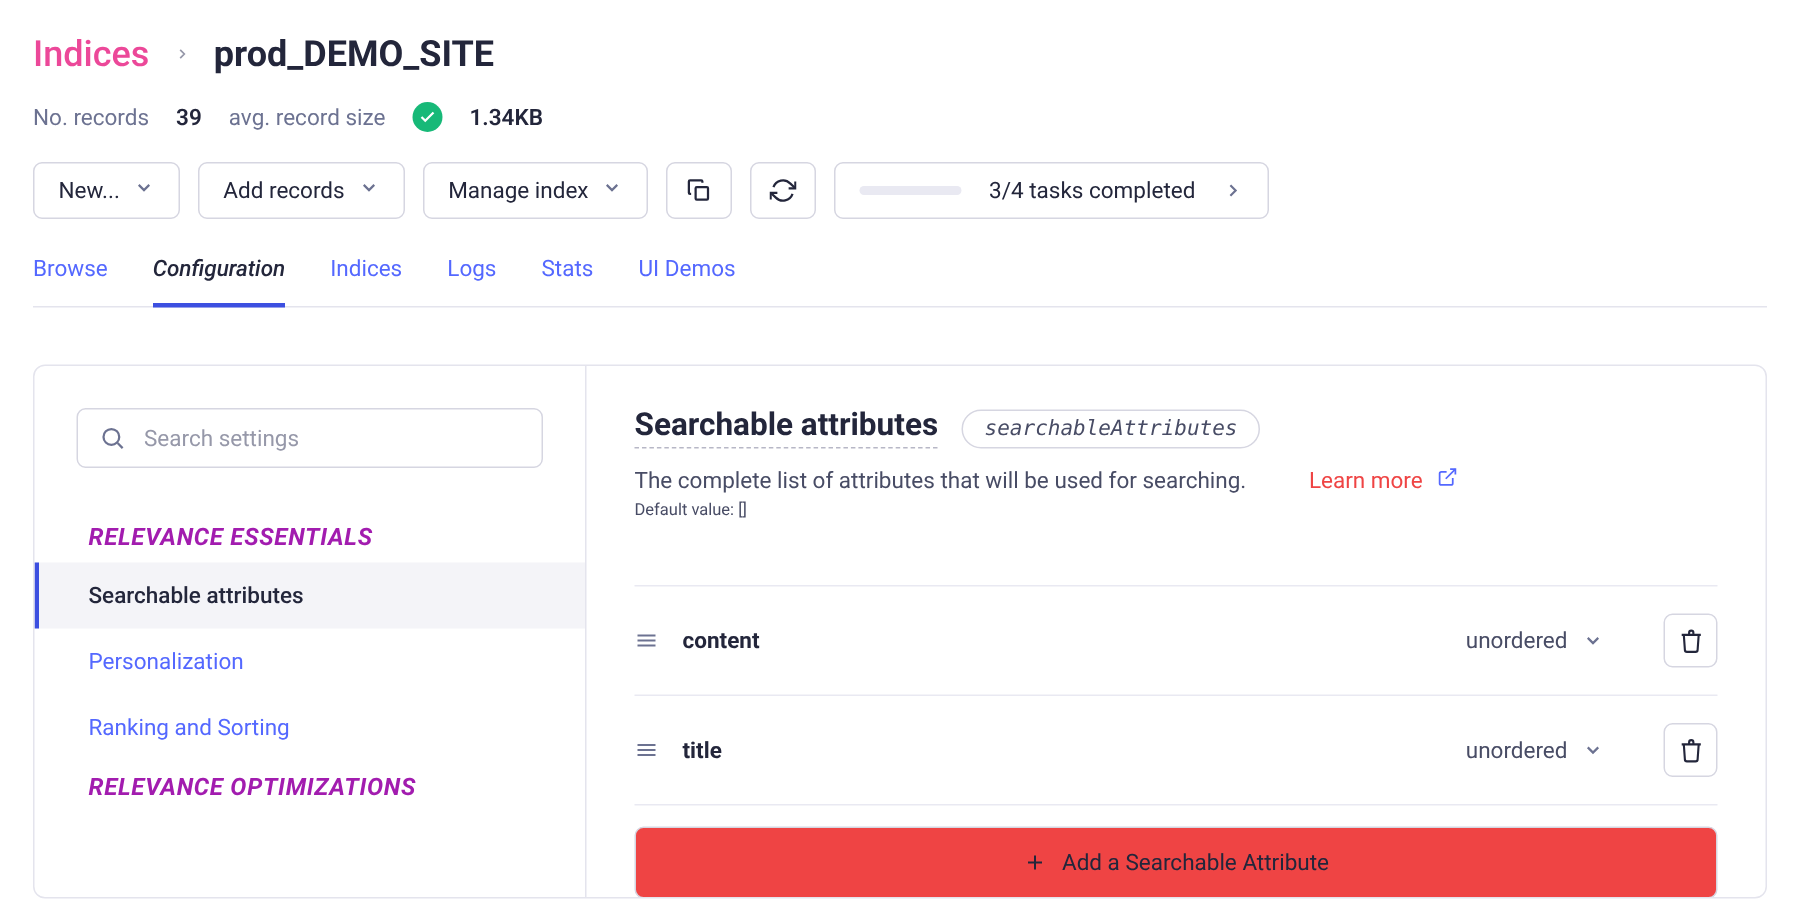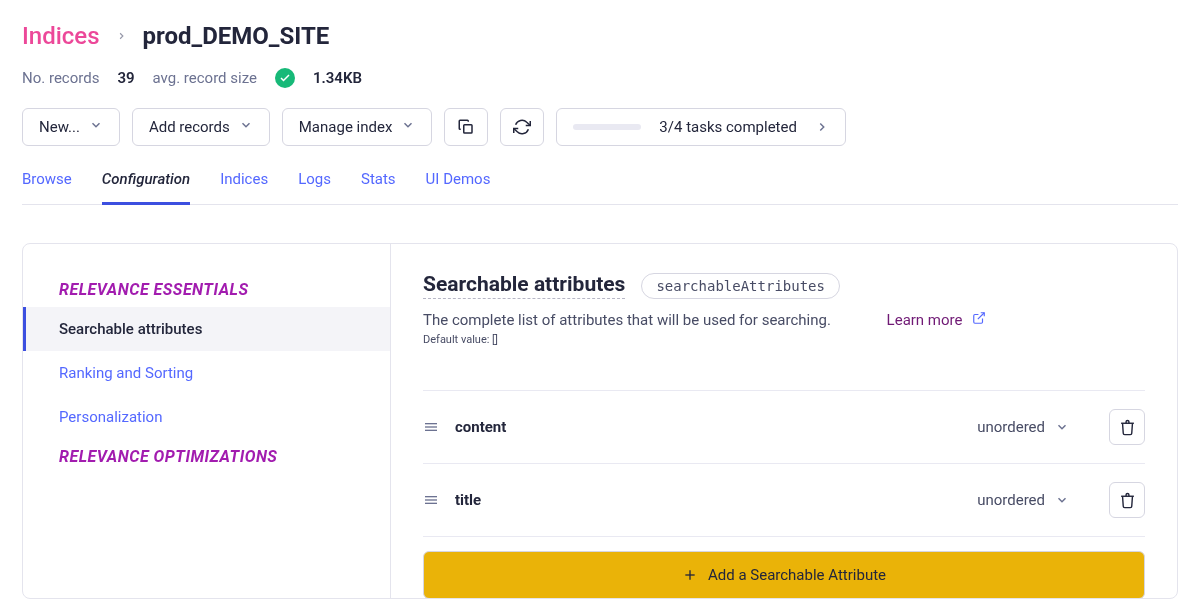--- a/index.html
+++ b/index.html
@@ -49,39 +49,39 @@
     display: flex; align-items: center; padding: 10px 14px; gap: 12px;
   }
   .search-box input { border: none; outline: none; font-size: 15px; flex: 1; color: #23263b; font-family: inherit; }
   .search-box input::placeholder { color: #9698a9; }
   .section-lbl { padding: 8px 36px; font-size: 16px; font-weight: 700; color: #a21caf; letter-spacing: 0.5px; font-style: italic; }
   .side-item { padding: 13px 36px; font-size: 15px; color: #5468ff; cursor: pointer; }
   .side-item.active { background: #f4f4f8; color: #23263b; font-weight: 500; border-left: 3px solid #3c4fe0; padding-left: 33px; }
   .main { flex: 1; padding: 28px 32px; }
   .title-row { display: flex; align-items: center; gap: 16px; }
   .sec-title { font-size: 21px; font-weight: 700; color: #23263b; border-bottom: 1px dashed #b7b7c6; padding-bottom: 2px; }
-  .chip { border: 1px solid #d6d6e1; border-radius: 16px; padding: 4px 14px; font-family: ui-monospace, Menlo, Consolas, monospace; font-size: 14px; color: #484c65; }
+  .chip { border: 1px solid #d6d6e1; border-radius: 16px; padding: 4px 14px; font-family: ui-monospace, Menlo, Consolas, monospace; font-size: 14px; color: #484c65; font-style: italic; }
   .desc { margin-top: 12px; font-size: 15px; color: #484c65; }
-  .desc a { color: #701a75; text-decoration: none; margin-left: 16px; padding-left: 36px; }
+  .desc a { color: #ef4444; text-decoration: none; margin-left: 2px; padding-left: 36px; }
   .desc .ext { color: #5468ff; margin-left: 6px; }
   .default { margin-top: 4px; font-size: 11px; color: #484c65; }
   .attrs { margin-top: 26px; }
   .attr-row {
     display: flex; align-items: center; gap: 16px; padding: 18px 0;
     border-bottom: 1px solid #e9e9f2;
   }
   .attr-row:first-child { border-top: 1px solid #e9e9f2; margin-top: 44px; }
   .drag { color: #6c7291; display: flex; }
   .attr-name { font-weight: 700; font-size: 15px; flex: 1; }
   .order-sel { display: flex; align-items: center; gap: 10px; font-size: 15px; color: #484c65; cursor: pointer; }
   .del-btn { border: 1px solid #d6d6e1; border-radius: 6px; width: 36px; height: 36px; display: flex; align-items: center; justify-content: center; cursor: pointer; margin-left: 24px; }
   .add-btn {
     margin-top: 14px; width: 100%; border: 1px solid #d6d6e1; border-radius: 6px;
     padding: 14px; display: flex; align-items: center; justify-content: center; gap: 10px;
-    font-size: 15px; color: #23263b; background: #eab308; cursor: pointer; font-family: inherit;
+    font-size: 15px; color: #23263b; background: #ef4444; cursor: pointer; font-family: inherit;
   }
   svg { display: block; }
 </style>
 </head>
 <body>
 
 <div class="wrap">
 
   <div class="breadcrumb">
     <a href="#">Indices</a>
@@ -164,25 +164,34 @@
       <div class="tab">Browse</div>
       <div class="tab active">Configuration</div>
       <div class="tab">Indices</div>
       <div class="tab">Logs</div>
       <div class="tab">Stats</div>
       <div class="tab">UI Demos</div>
     </div>
 
   <div class="panel">
     <div class="sidebar">
+      <div class="search-box">
+        <span>
+          <svg width="18" height="18" viewBox="0 0 24 24" fill="none" stroke="#6c7291" stroke-width="2">
+              <circle cx="11" cy="11" r="7"></circle>
+              <line x1="21" y1="21" x2="16.5" y2="16.5"></line>
+            </svg>
+        </span>
+        <input type="text" placeholder="Search settings" style="">
+      </div>
       <div id="side-sections">
           <div class="section-lbl">RELEVANCE ESSENTIALS</div>
           <div class="side-item active">Searchable attributes</div>
+          <div class="side-item">Personalization</div>
           <div class="side-item">Ranking and Sorting</div>
-          <div class="side-item">Personalization</div>
           <div class="section-lbl">RELEVANCE OPTIMIZATIONS</div>
         </div>
     </div>
 
     <div class="main">
       <div class="title-row">
         <span class="sec-title">Searchable attributes</span>
         <span class="chip">searchableAttributes</span>
       </div>
       <div class="desc">

